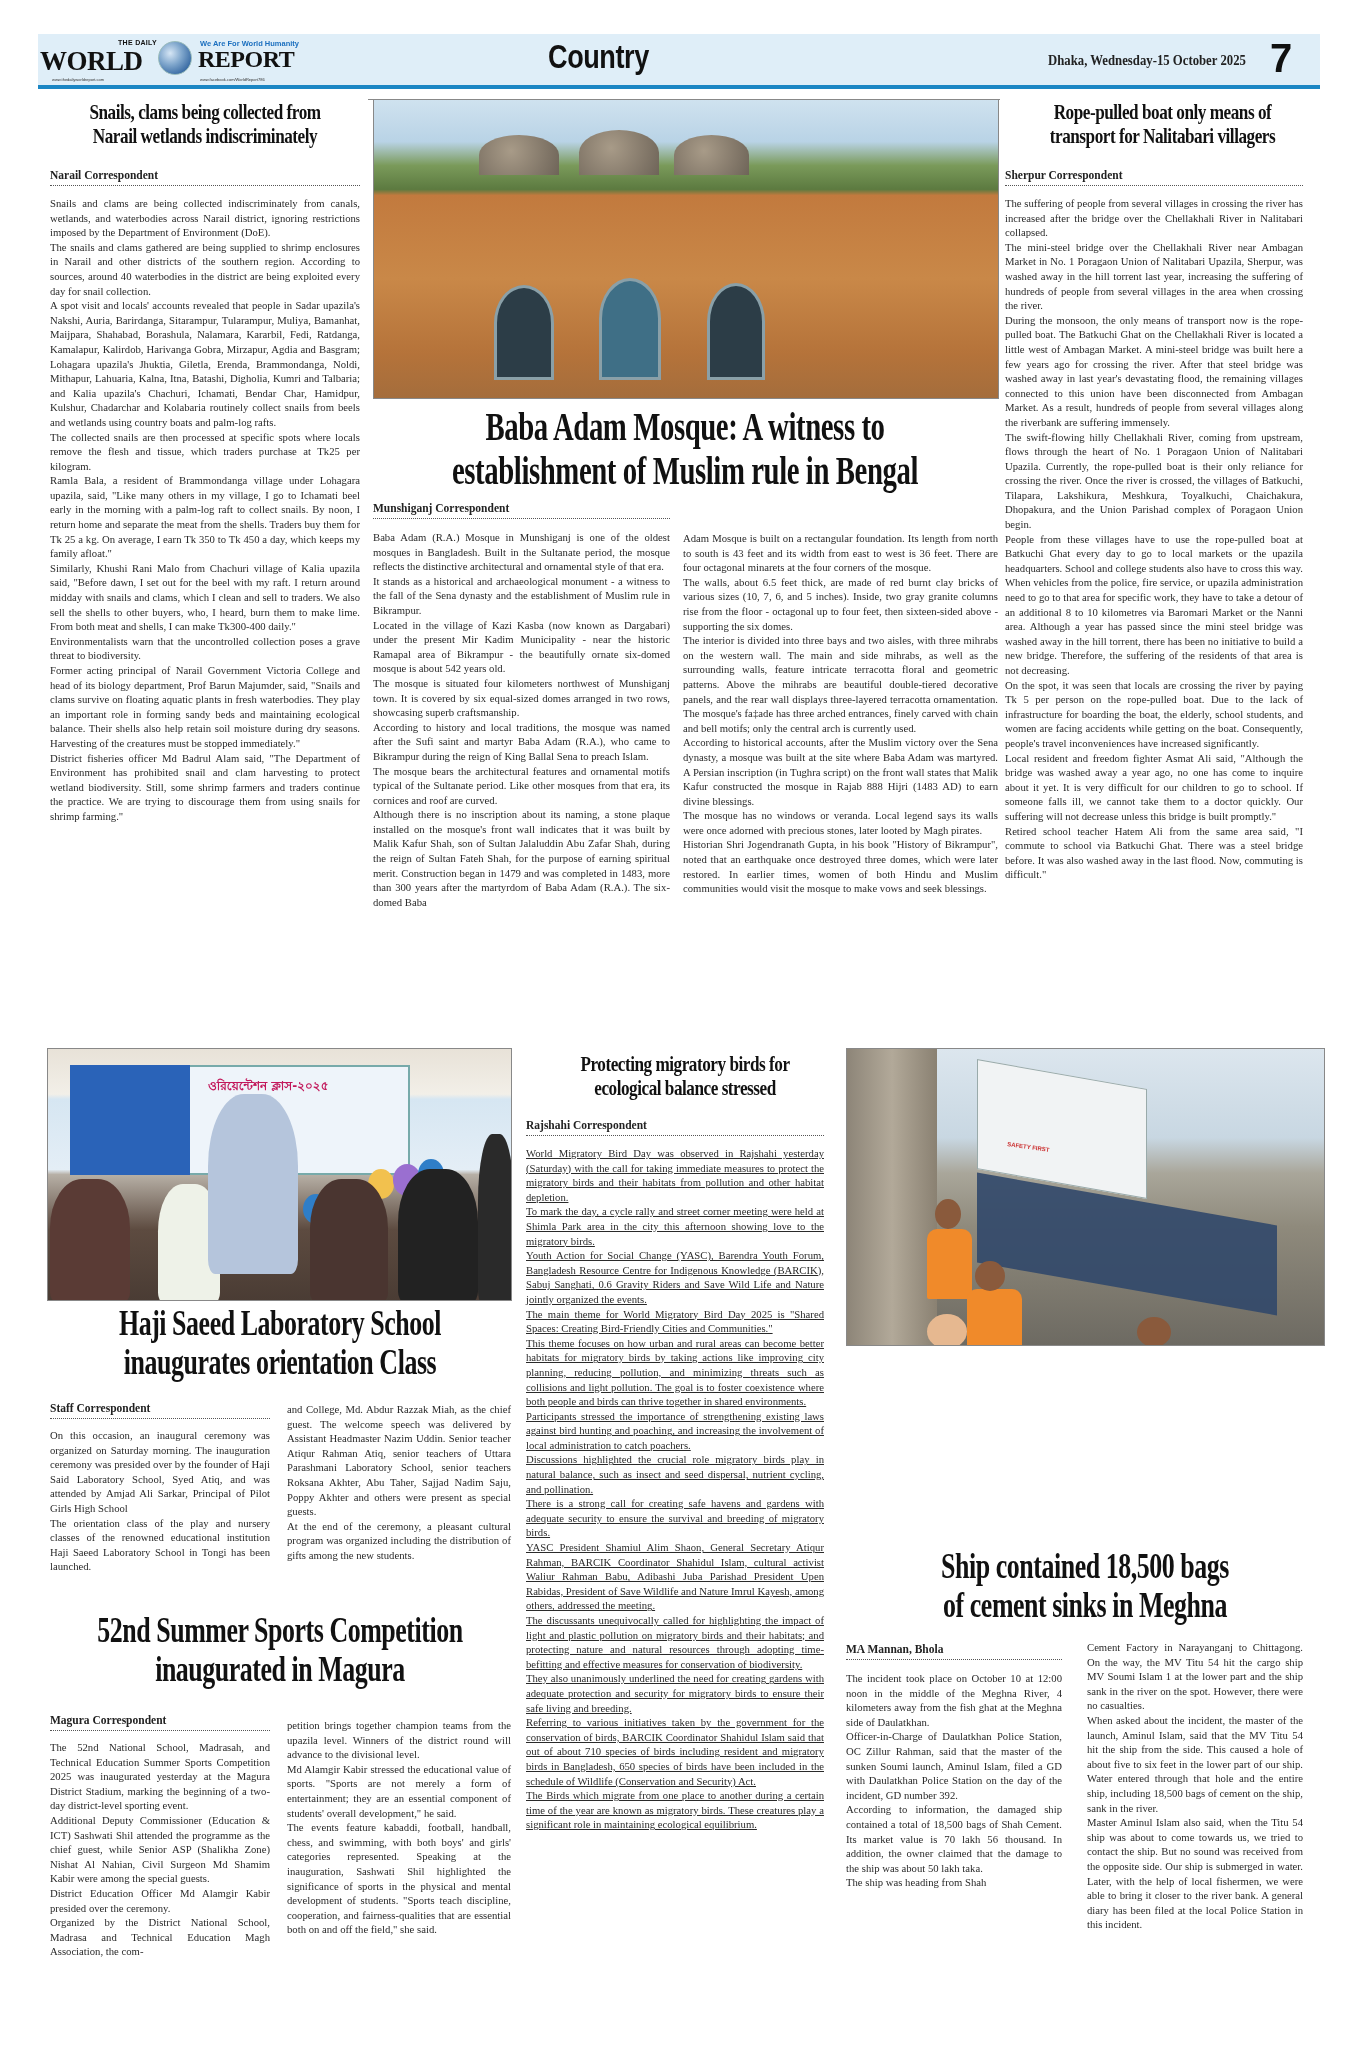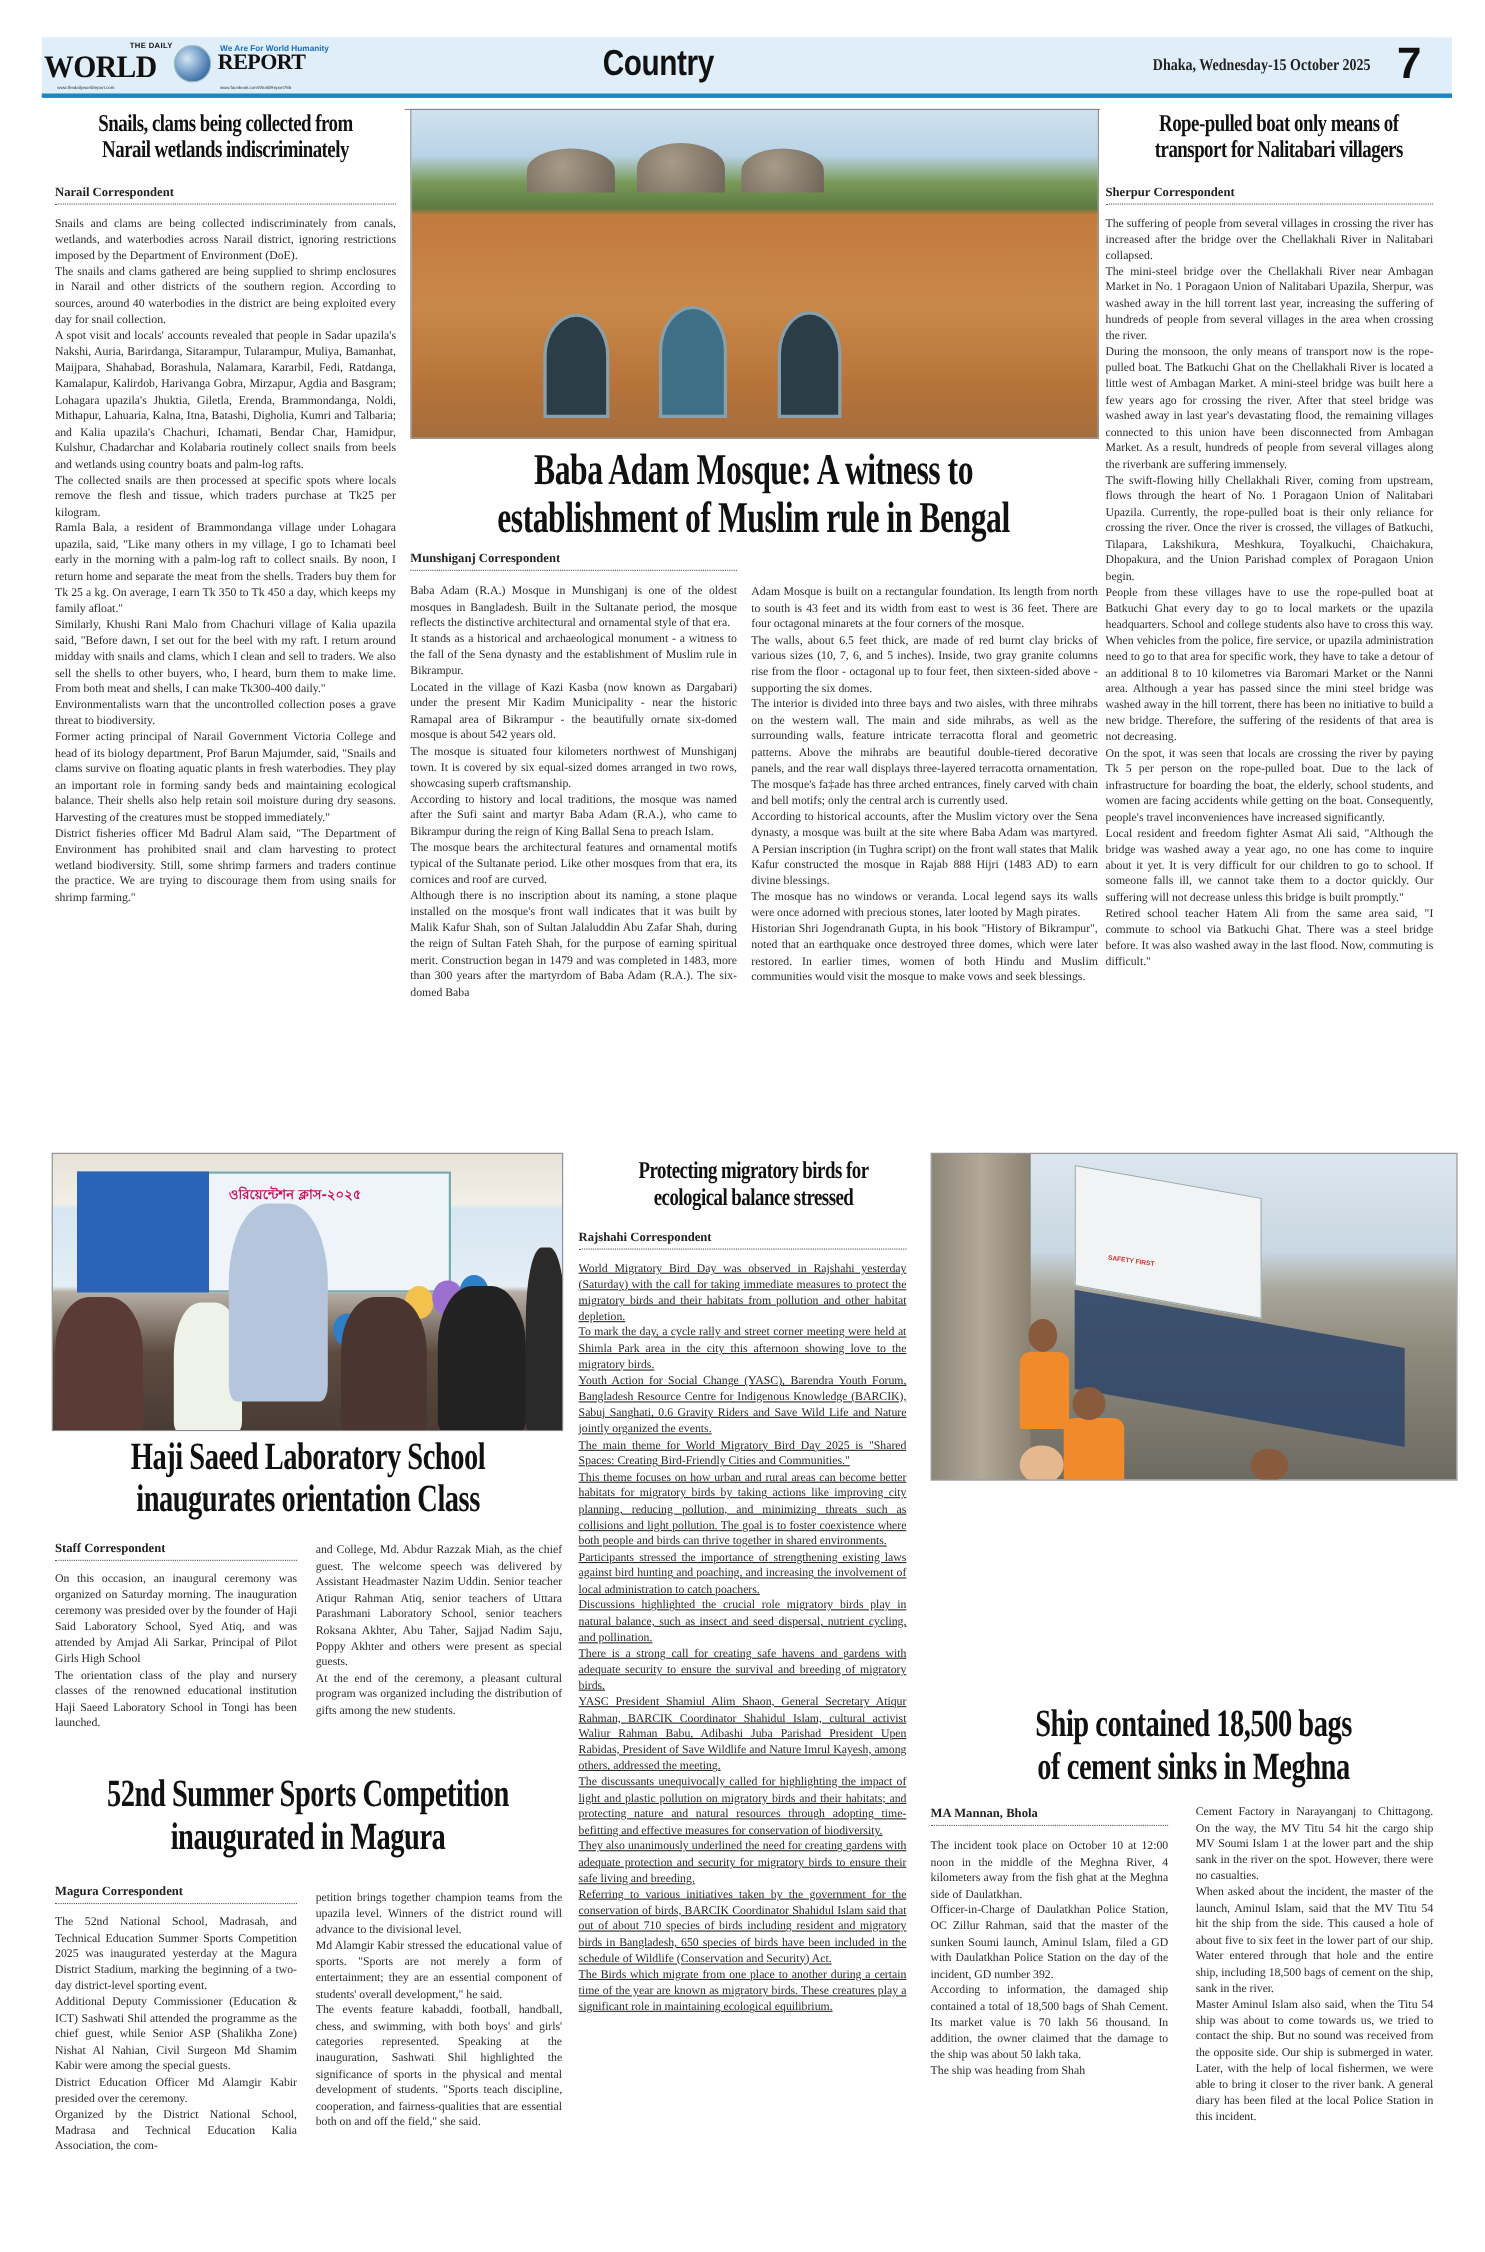--- a/index.html
+++ b/index.html
@@ -7,21 +7,21 @@
   body { position: relative; font-family: "Liberation Serif", "DejaVu Serif", serif; color: #222; }
 
   .abs { position: absolute; }
 
   
   #masthead { left: 38px; top: 34px; width: 1282px; height: 55px; background: #dfeef8; border-bottom: 4px solid #1b86c4; }
   .logo-small { position: absolute; left: 80px; top: 5px; font-family: "Liberation Sans", sans-serif; font-weight: bold; font-size: 7px; color: #111; letter-spacing: 0.3px; }
   .logo-world { position: absolute; left: 2px; top: 12px; font-family: "Liberation Serif", serif; font-weight: bold; font-size: 27px; letter-spacing: -0.5px; color: #111; transform: scaleY(1.05); }
   .logo-globe { position: absolute; left: 120px; top: 7px; width: 34px; height: 34px; border-radius: 50%; background: radial-gradient(circle at 35% 35%, #d6e6f5 0%, #7fa6cc 40%, #3d6ea6 75%, #2b4f7e 100%); border: 1px solid #9bb; }
   .logo-tag { position: absolute; left: 162px; top: 5px; font-family: "Liberation Sans", sans-serif; font-weight: bold; font-size: 7.5px; color: #1b6fbf; }
-  .logo-report { position: absolute; left: 160px; top: 12px; font-family: "Liberation Serif", serif; font-weight: bold; font-size: 20px; letter-spacing: -0.5px; color: #111; text-align: right; }
+  .logo-report { position: absolute; left: 160px; top: 12px; font-family: "Liberation Serif", serif; font-weight: bold; font-size: 24px; letter-spacing: -0.5px; color: #111; text-align: right; }
   .logo-url1 { position: absolute; left: 14px; top: 43px; font-family: "Liberation Sans", sans-serif; font-size: 4px; color: #333; }
   .logo-url2 { position: absolute; left: 162px; top: 43px; font-family: "Liberation Sans", sans-serif; font-size: 4px; color: #333; }
   .section-title { position: absolute; left: 510px; top: 4px; font-family: "Liberation Sans", sans-serif; font-weight: bold; font-size: 33px; color: #111; transform: scaleX(0.82); transform-origin: left; letter-spacing: -0.5px; }
   .dateline { position: absolute; left: 1010px; top: 18px; font-family: "Liberation Serif", serif; font-weight: bold; font-size: 15px; color: #222; transform: scaleX(0.85); transform-origin: left; }
   .page-num { position: absolute; left: 1232px; top: 2px; font-family: "Liberation Sans", sans-serif; font-weight: bold; font-size: 40px; color: #111; }
 
   
   .hl { position: absolute; font-family: "Liberation Serif", serif; font-weight: bold; color: #111; text-align: center; line-height: 1.1; letter-spacing: -0.6px; }
   .hl-s { font-size: 22px; transform: scaleX(0.78); transform-origin: center top; }
   .hl-l { font-size: 40px; transform: scaleX(0.72); transform-origin: center top; }
@@ -182,21 +182,21 @@
 <div>
   <div class="hl hl-m" style="left:20px; top:1612px; width:520px;">
     <div>52nd Summer Sports Competition</div>
     <div>inaugurated in Magura</div>
   </div>
   <div class="byline" style="left:50px; top:1714px; width:220px;">Magura Correspondent</div>
   <div class="col" style="left:50px; top:1740px; width:220px;">
       <p>The 52nd National School, Madrasah, and Technical Education Summer Sports Competition 2025 was inaugurated yesterday at the Magura District Stadium, marking the beginning of a two-day district-level sporting event.</p>
       <p>Additional Deputy Commissioner (Education &amp; ICT) Sashwati Shil attended the programme as the chief guest, while Senior ASP (Shalikha Zone) Nishat Al Nahian, Civil Surgeon Md Shamim Kabir were among the special guests.</p>
       <p>District Education Officer Md Alamgir Kabir presided over the ceremony.</p>
-      <p>Organized by the District National School, Madrasa and Technical Education Kalia Association, the com-</p>
+      <p>Organized by the District National School, Madrasa and Technical Education Magh Association, the com-</p>
     </div>
   <div class="col" style="left:287px; top:1718px; width:224px;">
       <p>petition brings together champion teams from the upazila level. Winners of the district round will advance to the divisional level.</p>
       <p>Md Alamgir Kabir stressed the educational value of sports. "Sports are not merely a form of entertainment; they are an essential component of students' overall development," he said.</p>
       <p>The events feature kabaddi, football, handball, chess, and swimming, with both boys' and girls' categories represented. Speaking at the inauguration, Sashwati Shil highlighted the significance of sports in the physical and mental development of students. "Sports teach discipline, cooperation, and fairness-qualities that are essential both on and off the field," she said.</p>
     </div>
 </div>
 
 <div>
   <div class="hl hl-s" style="left:520px; top:1052px; width:330px;">

